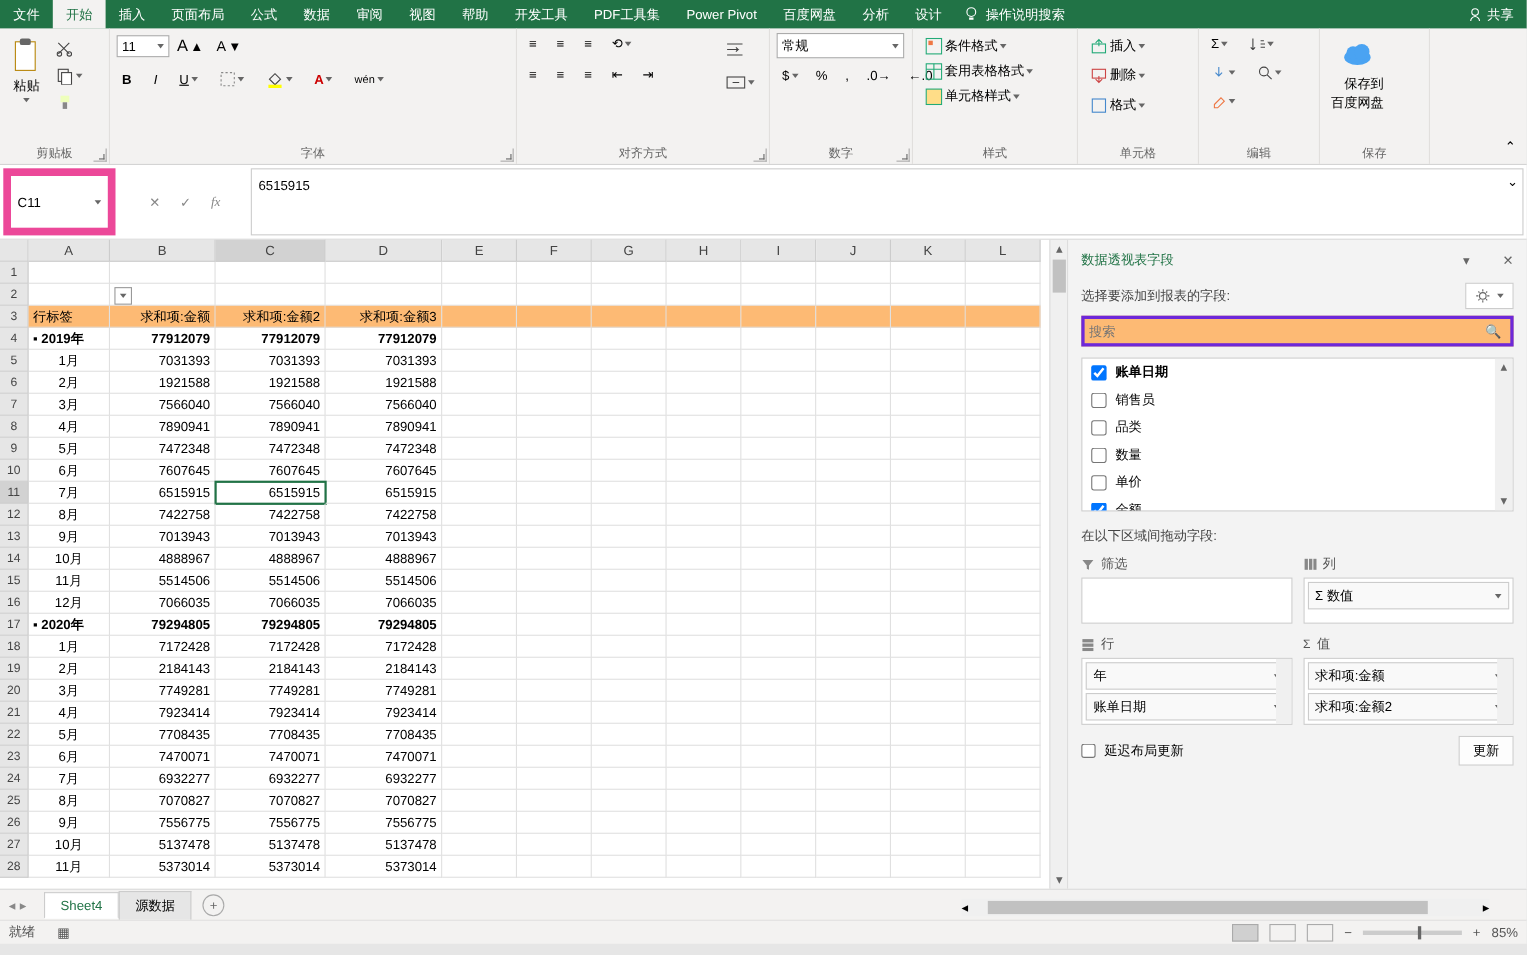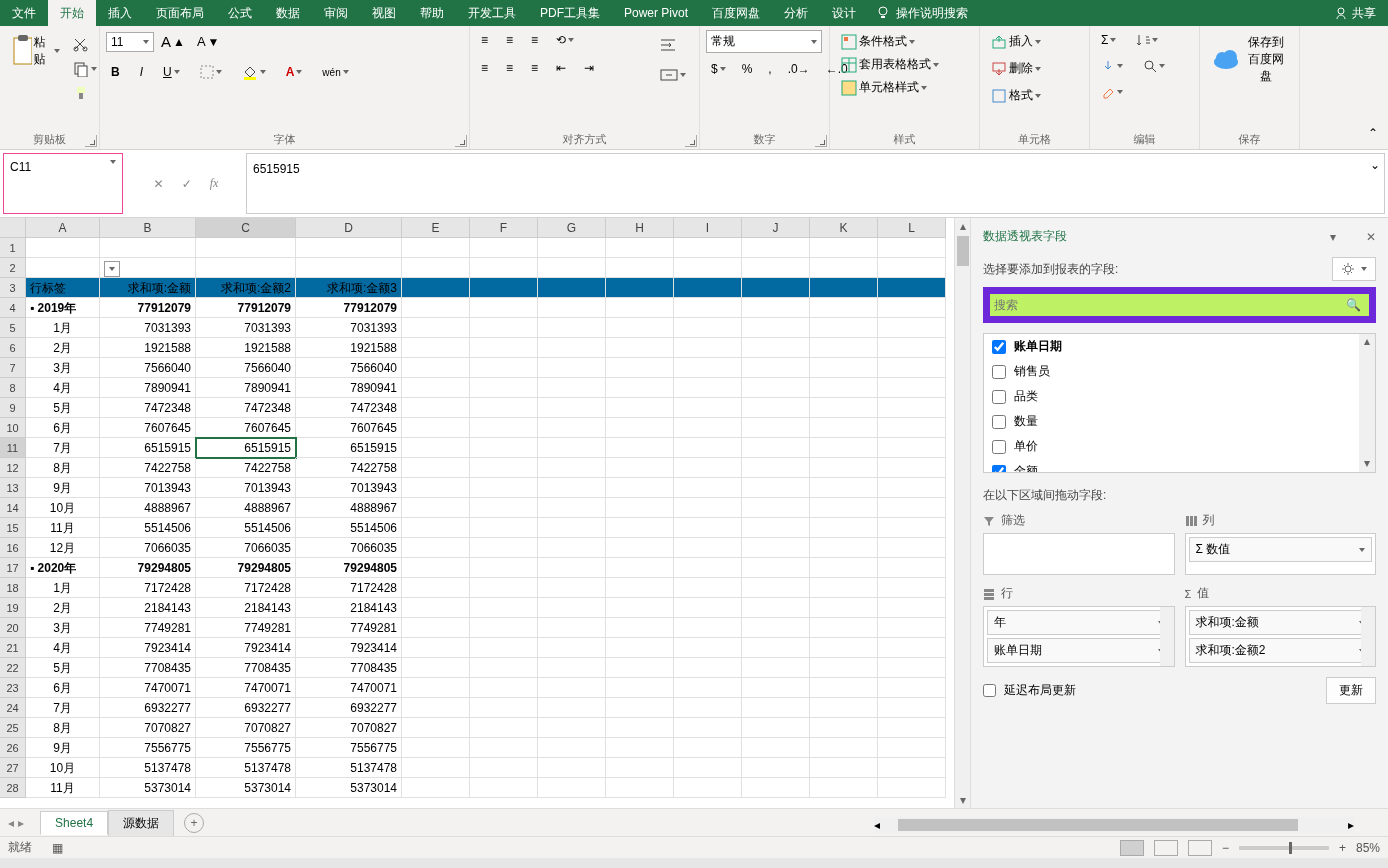--- a/index.html
+++ b/index.html
@@ -8,57 +8,57 @@
 .tab{padding:0 12px;height:26px;line-height:26px;cursor:pointer;color:#ffffff}
 .tab.active{background:#f3f2f1;color:#217346;font-weight:500}
 .tellme{display:flex;align-items:center;gap:6px;margin-left:8px;color:#fff}
 .share{margin-left:auto;margin-right:12px;display:flex;align-items:center;gap:4px}
 .ribbon{height:124px;background:#f3f2f1;border-bottom:1px solid #d4d4d4;display:flex}
 .rgroup{border-right:1px solid #e1dfdd;display:flex;flex-direction:column;padding:4px 6px 0;position:relative}
 .rgroup-body{flex:1;display:flex;align-items:flex-start;gap:4px}
 .rgroup-label{text-align:center;color:#666;font-size:11px;padding:2px 0;position:relative}
 .dlaunch{position:absolute;right:2px;bottom:2px;width:12px;height:12px;border:1px solid #aaa;border-top:none;border-left:none;cursor:pointer}
 .dlaunch::after{content:"";position:absolute;right:1px;bottom:1px;width:4px;height:4px;border-right:1px solid #666;border-bottom:1px solid #666}
-.bigbtn{display:flex;flex-direction:row;align-items:center;padding:4px;cursor:pointer;gap:2px}
+.bigbtn{display:flex;flex-direction:column;align-items:center;padding:4px;cursor:pointer;gap:2px}
 .sbtn{padding:3px 5px;cursor:pointer;display:inline-flex;align-items:center;gap:2px}
 .fontsel{border:1px solid #ababab;background:#fff;padding:2px 4px;display:flex;align-items:center;justify-content:space-between}
 .dd{width:0;height:0;border-left:3px solid transparent;border-right:3px solid transparent;border-top:4px solid #666}
 .col{display:flex;flex-direction:column;gap:2px}
 .row{display:flex;align-items:center;gap:2px}
 .collapse{position:absolute;right:10px;top:126px;cursor:pointer}
 .fbar{height:68px;background:#fff;border-bottom:1px solid #d4d4d4;display:flex;align-items:stretch}
-.namebox{width:120px;border:1px solid #ec4899;margin:3px;display:flex;align-items:flex-start;padding:6px;justify-content:space-between;font-size:14px}
+.namebox{width:102px;border:7px solid #ec4899;margin:3px;display:flex;align-items:center;padding:6px;justify-content:space-between;font-size:14px}
 .fbtns{width:120px;display:flex;align-items:center;justify-content:center;gap:18px;color:#888;font-size:16px}
 .fbtns .fx{font-style:italic;font-family:serif}
 .fbox{flex:1;border:1px solid #ccc;margin:3px 3px 3px 0;padding:6px;font-size:14px;position:relative}
 .fexp{position:absolute;right:4px;top:4px;cursor:pointer}
 .main{display:flex;height:590px}
 .grid{flex:1;background:#fff;position:relative}
 .corner{position:absolute;left:0;top:0;width:26px;height:20px;background:#e6e6e6;border-right:1px solid #ccc;border-bottom:1px solid #ccc}
 .colhdrs{position:absolute;left:26px;top:0;height:20px;display:flex}
 .colhdr{background:#e6e6e6;border-right:1px solid #ccc;border-bottom:1px solid #ccc;text-align:center;line-height:20px;color:#444}
 .rowhdrs{position:absolute;left:0;top:20px;width:26px}
 .rowhdr{height:20px;background:#e6e6e6;border-right:1px solid #ccc;border-bottom:1px solid #ccc;text-align:center;line-height:20px;color:#444;font-size:11px}
 .cells{position:absolute;left:26px;top:20px}
 .crow{display:flex;height:20px}
 .cell{border-right:1px solid #e0e0e0;border-bottom:1px solid #e0e0e0;padding:0 4px;line-height:20px;overflow:hidden;white-space:nowrap}
 .cell.r{text-align:right}
 .cell.c{text-align:center}
 .cell.b{font-weight:bold}
-.ph{background:#0369a1}
+.ph{background:#fdba74}
 .rowhdr.sel,.colhdr.sel{background:#d2d2d2}
 .vscroll{width:16px;background:#f0f0f0;border-left:1px solid #ddd;position:relative}
 .vthumb{position:absolute;left:2px;width:12px;background:#c1c1c1;top:18px;height:30px}
 .varrow{position:absolute;left:0;width:16px;height:16px;text-align:center;line-height:16px;color:#666;cursor:pointer}
 .pane{width:418px;background:#f3f3f3;border-left:1px solid #ddd;padding:10px 12px;display:flex;flex-direction:column}
 .pane h1{color:#217346;font-size:18px;font-weight:400;margin-bottom:12px;display:flex;align-items:center}
 .pane h1 .pacts{margin-left:auto;display:flex;gap:30px;color:#666;font-size:14px}
 .psub{color:#444;margin-bottom:6px;display:flex;align-items:center}
 .gear{margin-left:auto;border:1px solid #ccc;padding:4px 8px;display:flex;align-items:center;gap:6px;background:#fff}
-.psearch{display:flex;border:7px solid #6d28d9;background:#bef264;margin-bottom:10px}
+.psearch{display:flex;border:3px solid #6d28d9;background:#fdba74;margin-bottom:10px}
 .psearch input{flex:1;border:none;background:transparent;padding:4px;outline:none}
 .psearch .sicon{padding:4px 8px;color:#217346}
 .flist{border:1px solid #ccc;background:#fff;height:140px;overflow:hidden;position:relative}
 .fitem{display:flex;align-items:center;gap:8px;padding:4px 8px}
 .fitem input{width:14px;height:14px}
 .flist .fscroll{position:absolute;right:0;top:0;width:16px;height:100%;background:#f0f0f0}
 .flist .fscroll div{position:absolute;width:16px;height:16px;text-align:center;color:#666}
 .areas{margin-top:14px}
 .areagrid{display:grid;grid-template-columns:1fr 1fr;gap:10px;margin-top:8px}
 .abox{}
@@ -354,21 +354,21 @@
   </div>
 
   <div class="rgroup" style="width:100px">
     <div class="rgroup-body">
       <div class="bigbtn">
         <svg width="32" height="32">
             <ellipse cx="16" cy="18" rx="12" ry="7" fill="#4aa3f2"></ellipse>
             <circle cx="12" cy="14" r="6" fill="#4aa3f2"></circle>
             <circle cx="20" cy="13" r="7" fill="#4aa3f2"></circle>
           </svg>
-        <span style="text-align:center;white-space:pre-line">保存到
+        <span style="text-align:right;white-space:pre-line">保存到
 百度网盘</span>
       </div>
     </div>
     <div class="rgroup-label">保存</div>
   </div>
 </div>
 <span class="collapse">⌃</span>
 
 <div class="fbar">
   <div class="namebox">

